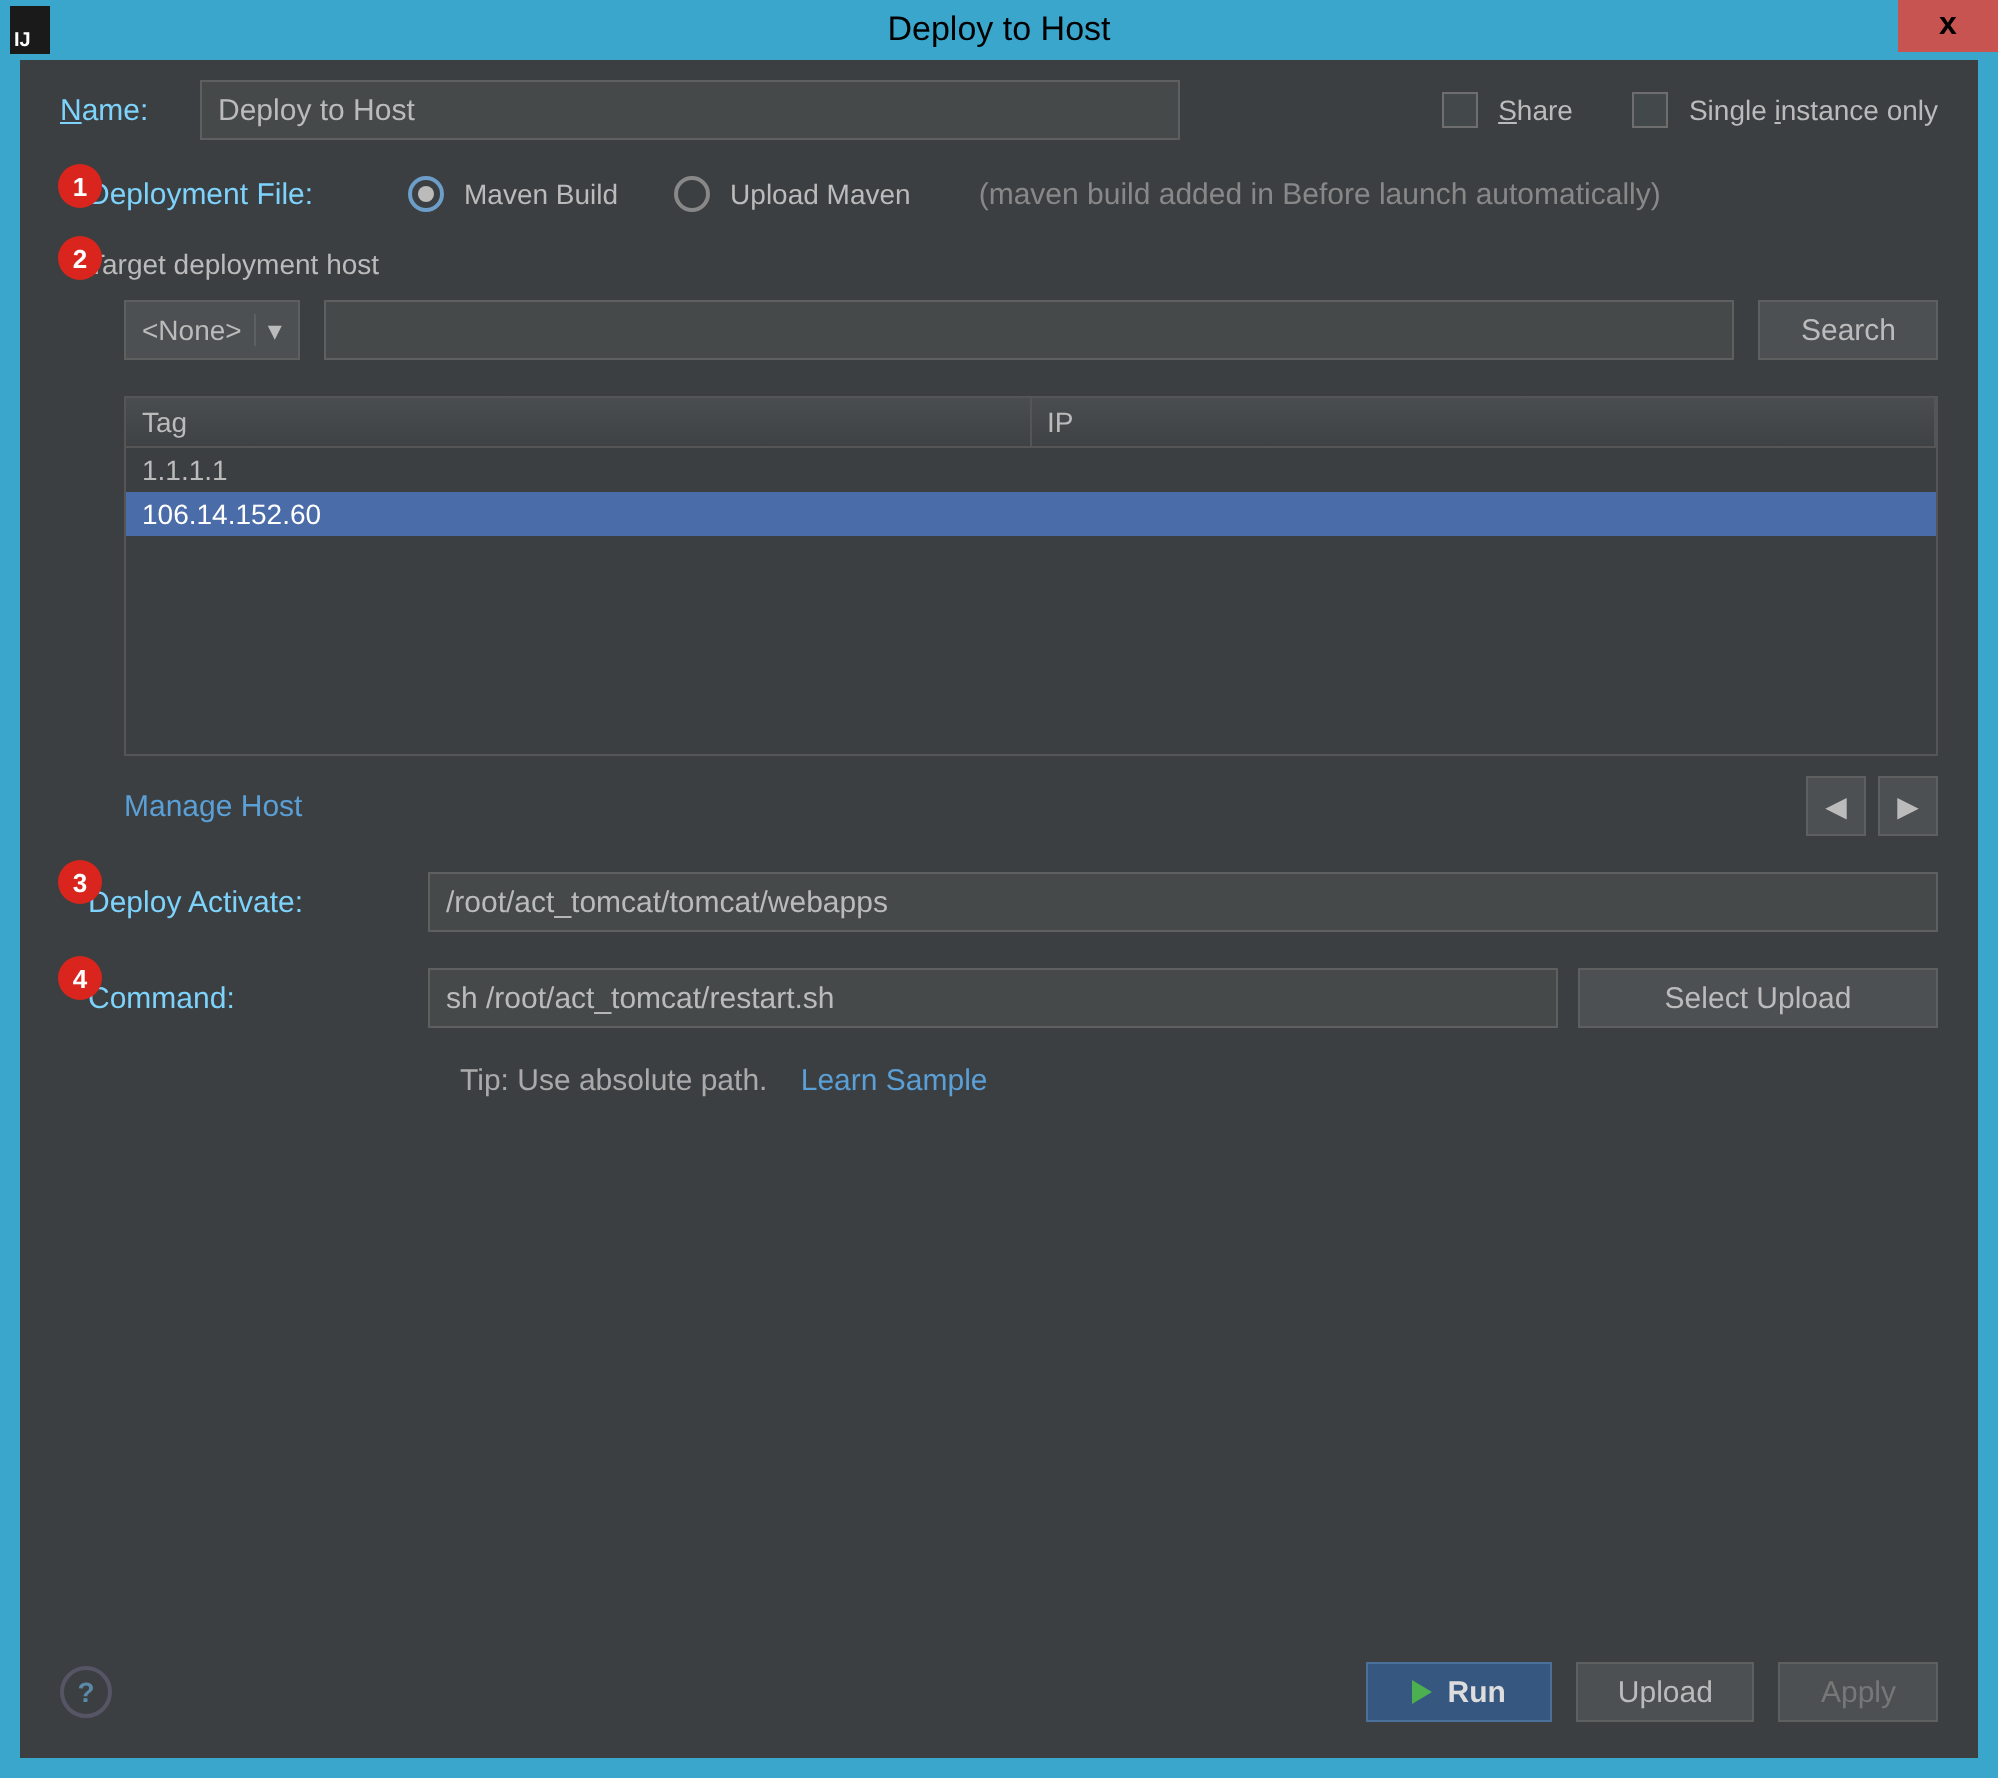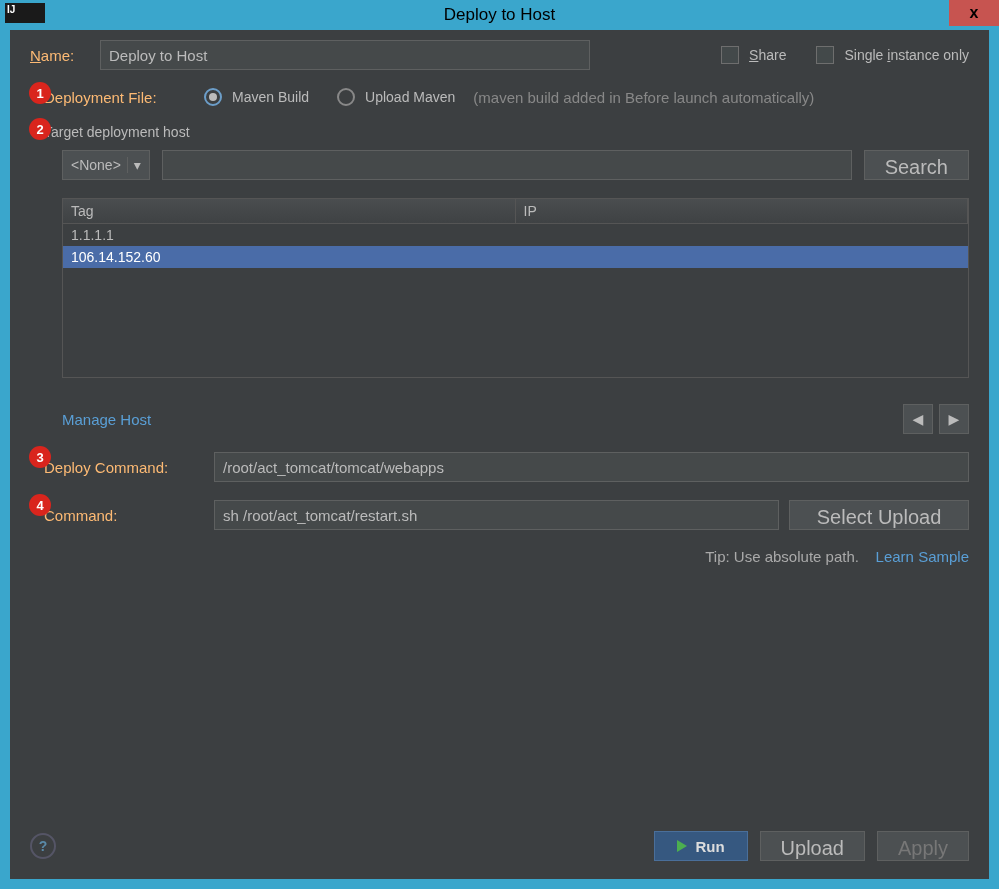--- a/index.html
+++ b/index.html
@@ -28,30 +28,30 @@
     right: -10px;
     display: flex;
     align-items: center;
     justify-content: center;
     color: #000;
   }
   .titlebar .app-icon {
     position: absolute;
     left: 5px;
     top: 3px;
-    width: 40px;
+    width: 20px;
     height: 20px;
     background: #1a1a1a;
     color: #fff;
     font-size: 10px;
     font-weight: bold;
     display: flex;
     align-items: flex-start;
     justify-content: flex-start;
-    padding: 1px 2px;
+    padding: 12px 2px;
   }
   .titlebar .close-btn {
     position: absolute;
     right: 0;
     top: 0;
     width: 50px;
     height: 26px;
     background: #c75450;
     color: #000;
     font-weight: bold;
@@ -69,21 +69,21 @@
     padding: 30px 20px 20px 20px;
     color: #bbbbbb;
   }
   .row {
     display: flex;
     align-items: center;
     margin-bottom: 18px;
     gap: 10px;
   }
   .label {
-    color: #fdba74;
+    color: #7dd3fc;
     font-size: 15px;
     min-width: 60px;
   }
   .u { text-decoration: underline; }
   input[type="text"] {
     background: #45494a;
     border: 1px solid #5e6060;
     color: #bbbbbb;
     padding: 4px 8px;
     height: 30px;
@@ -149,21 +149,21 @@
     padding-left: 6px;
     margin-left: 6px;
   }
   .search-btn, .btn {
     background: #4c5052;
     border: 1px solid #5e6060;
     color: #bbb;
     padding: 5px 20px;
     height: 30px;
     cursor: pointer;
-    font-size: 20px;
+    font-size: 15px;
   }
   .btn:disabled { color: #666; }
   .table {
     border: 1px solid #555;
     background: #3c3f41;
     height: 180px;
     margin-top: 10px;
   }
   .table-header {
     display: flex;
@@ -192,21 +192,21 @@
   .link { color: #5a9fd6; cursor: pointer; font-size: 15px; }
   .nav-btns { display: flex; gap: 6px; }
   .iconbtn {
     width: 30px; height: 30px;
     border: 1px solid #5e6060;
     background: #4c5052;
     display: flex; align-items:center; justify-content:center;
     cursor: pointer;
     color: #bbb;
   }
-  .tip-row { margin-left: 200px; margin-top: 8px; color: #aaa; font-size: 15px; text-align: right; }
+  .tip-row { margin-left: 200px; margin-top: 8px; color: #aaa; font-size: 15px; }
   .expander {
     display: flex; align-items: center; gap: 8px;
     margin-top: 30px;
     font-size: 15px;
     cursor: pointer;
   }
   .expander .tri {
     width: 0; height: 0;
     border-top: 5px solid transparent;
     border-bottom: 5px solid transparent;
@@ -278,21 +278,21 @@
       <div class="callout" style="top:-6px">1</div>
       <div class="row" style="margin-left:14px">
         <span class="label" style="min-width:150px">Deployment File:</span>
         <span class="radio selected">
             <span class="dot"></span>
           </span>
         <span>Maven Build</span>
         <span style="width:8px"></span>
         <span class="radio"></span>
         <span>Upload Maven</span>
-        <span class="hint" style="margin-left:8px">(maven build added in Before launch automatically)</span>
+        <span class="hint" style="margin-left:24px">(maven build added in Before launch automatically)</span>
       </div>
     </div>
 
     <div class="section">
       <div class="callout" style="top:-6px">2</div>
       <div style="margin-left:14px">
         <div class="row" style="margin-bottom:10px">
           <span>Target deployment host</span>
         </div>
         <div class="row" style="gap:12px;padding-left:18px">
@@ -310,39 +310,39 @@
           </div>
           <div class="table-row">
             <div class="col col-ip">1.1.1.1</div>
             <div class="col col-tag"></div>
           </div>
           <div class="table-row selected">
             <div class="col col-ip">106.14.152.60</div>
             <div class="col col-tag"></div>
           </div>
         </div>
-        <div class="row" style="margin-top:26px;padding-left:18px">
+        <div class="row" style="margin-top:10px;padding-left:18px">
           <span class="link">Manage Host</span>
           <div style="flex:1"></div>
           <div class="nav-btns">
             <div class="iconbtn">
                 <span>◀</span>
               </div>
             <div class="iconbtn">
                 <span>▶</span>
               </div>
           </div>
         </div>
       </div>
     </div>
 
     <div class="section" style="margin-top:10px">
       <div class="callout" style="top:-6px">3</div>
       <div class="row" style="margin-left:14px">
-        <span class="label" style="min-width:160px">Deploy Command:</span>
+        <span class="label" style="min-width:160px">Deploy Activate:</span>
         <input type="text" style="flex: 1 1 0%;" value="/root/act_tomcat/tomcat/webapps">
       </div>
     </div>
 
     <div class="section">
       <div class="callout" style="top:-6px">4</div>
       <div class="row" style="margin-left:14px">
         <span class="label" style="min-width:160px">Command:</span>
         <input type="text" style="flex: 1 1 0%;" value="sh /root/act_tomcat/restart.sh">
         <button class="btn" style="width:180px">Select Upload</button>

